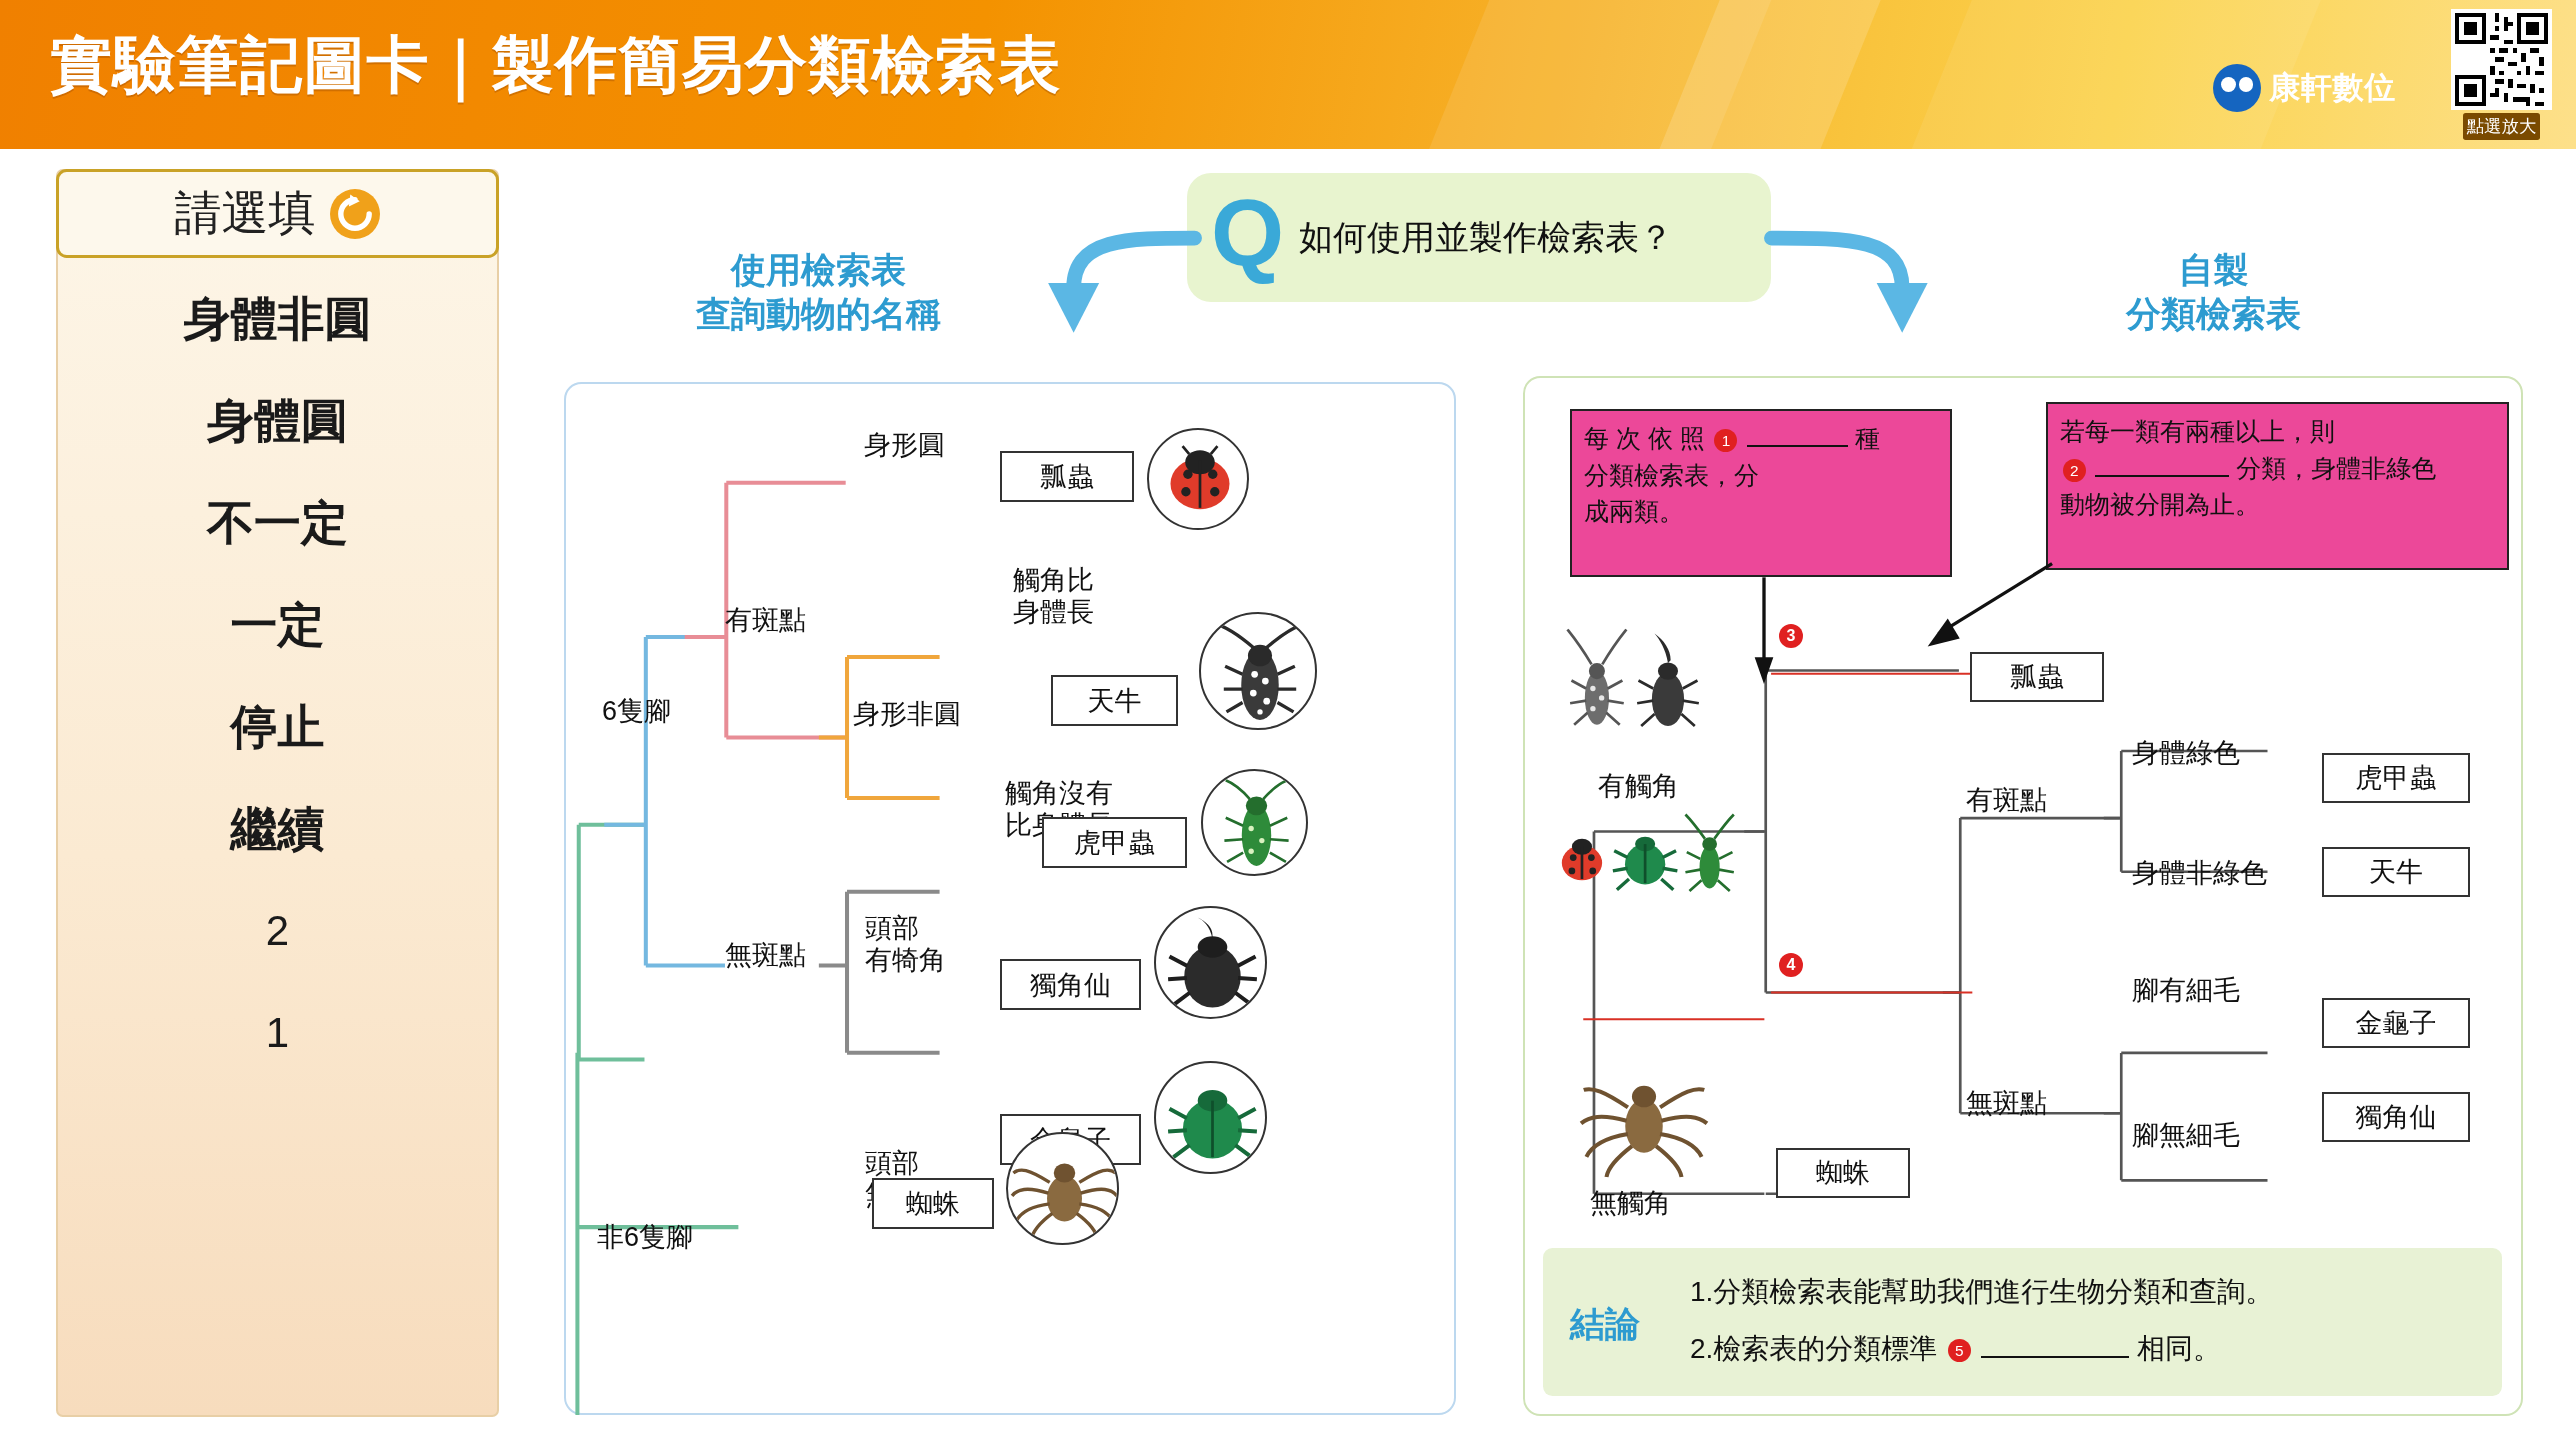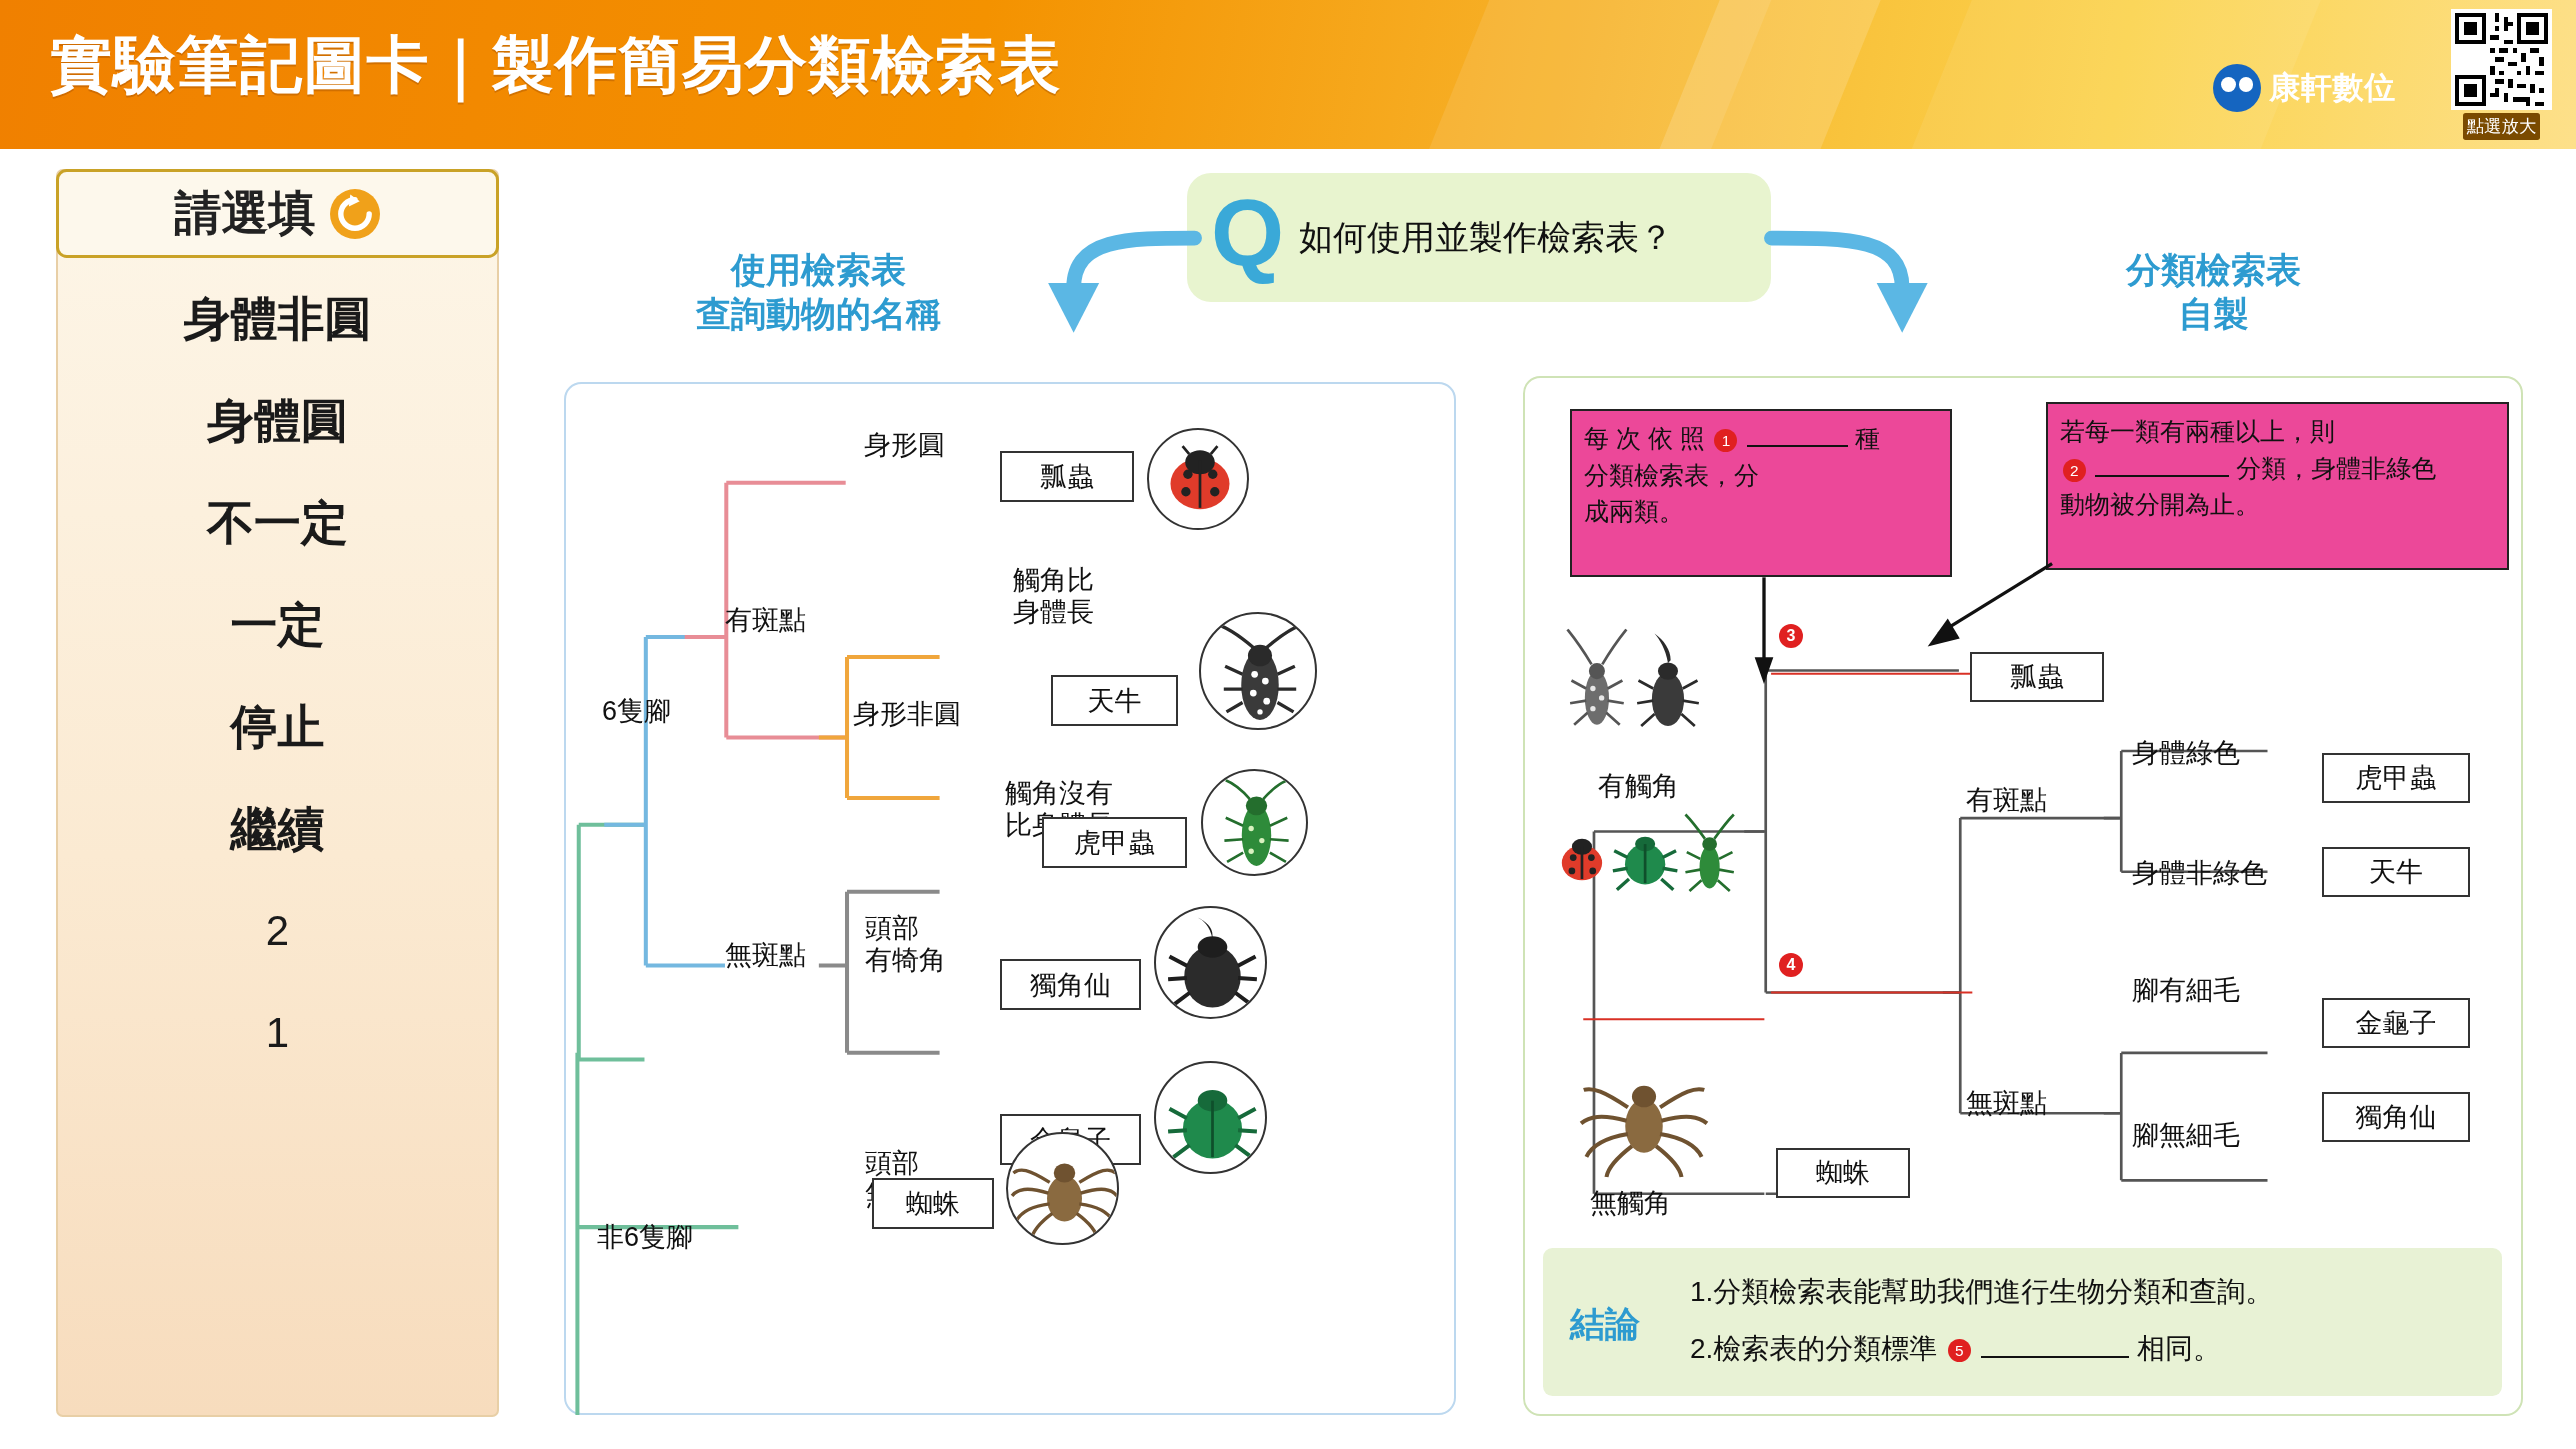--- a/index.html
+++ b/index.html
@@ -59,21 +59,21 @@
   .left-panel {
     position: absolute; left: 56px; top: 169px; width: 443px; height: 1248px;
     background: linear-gradient(180deg, #fdf6e8 0%, #fbead2 55%, #f7dcbd 100%);
     border: 2.7px solid #e8cfa6; border-radius: 6.7px;
   }
   .left-head {
     position: absolute; left: 56px; top: 169px; width: 443px; height: 89px;
     background: #fdf8ec; border: 3.4px solid #c9a227; border-radius: 10.7px;
     display: flex; align-items: center; justify-content: center; gap: 14.8px;
   }
-  .left-head-text { font-size: 47px; font-weight: 700; color: #222; }
+  .left-head-text { font-size: 47px; font-weight: 400; color: #222; }
   .refresh-icon {
     width: 50px; height: 50px; border-radius: 50%;
     background: #f0a11a; position: relative; display: inline-block;
   }
   .refresh-icon svg { position: absolute; left: 0; top: 0; }
   .left-list { position: absolute; left: 56px; top: 268px; width: 443px; }
   .left-item {
     height: 102px; display: flex; align-items: center; justify-content: center;
     font-size: 47px; font-weight: 700; color: #1a1a1a;
   }
@@ -252,22 +252,22 @@
   <svg class="arrow-svg" style="left:1758px; top:201px;" width="228" height="148" viewBox="0 0 340 220">
     <path d="M20 55 C140 55, 215 55, 215 130" fill="none" stroke="#5bb7e4" stroke-width="22" stroke-linecap="round"></path>
     <polygon points="177,122 253,122 215,196" fill="#5bb7e4"></polygon>
   </svg>
 
   <div class="sec-title" style="left:604px; top:248px; width:429px;">
     <div>使用檢索表</div>
     <div>查詢動物的名稱</div>
   </div>
   <div class="sec-title" style="left:1999px; top:248px; width:429px;">
+    <div>自製</div>
     <div>分類檢索表</div>
-    <div>自製</div>
   </div>
 
   <div class="box-left"></div>
 
   <svg style="position:absolute; left:564px; top:382px;" width="892" height="1033" viewBox="0 0 1330 1540">
 
     <path d="M20 1000 L20 1560" stroke="#6fbf9b" stroke-width="6" fill="none"></path>
     <g stroke="#6fbf9b" stroke-width="6" fill="none">
       <path d="M22 660 L22 1010 M22 660 L120 660 M22 1010 L120 1010"></path>
     </g>

